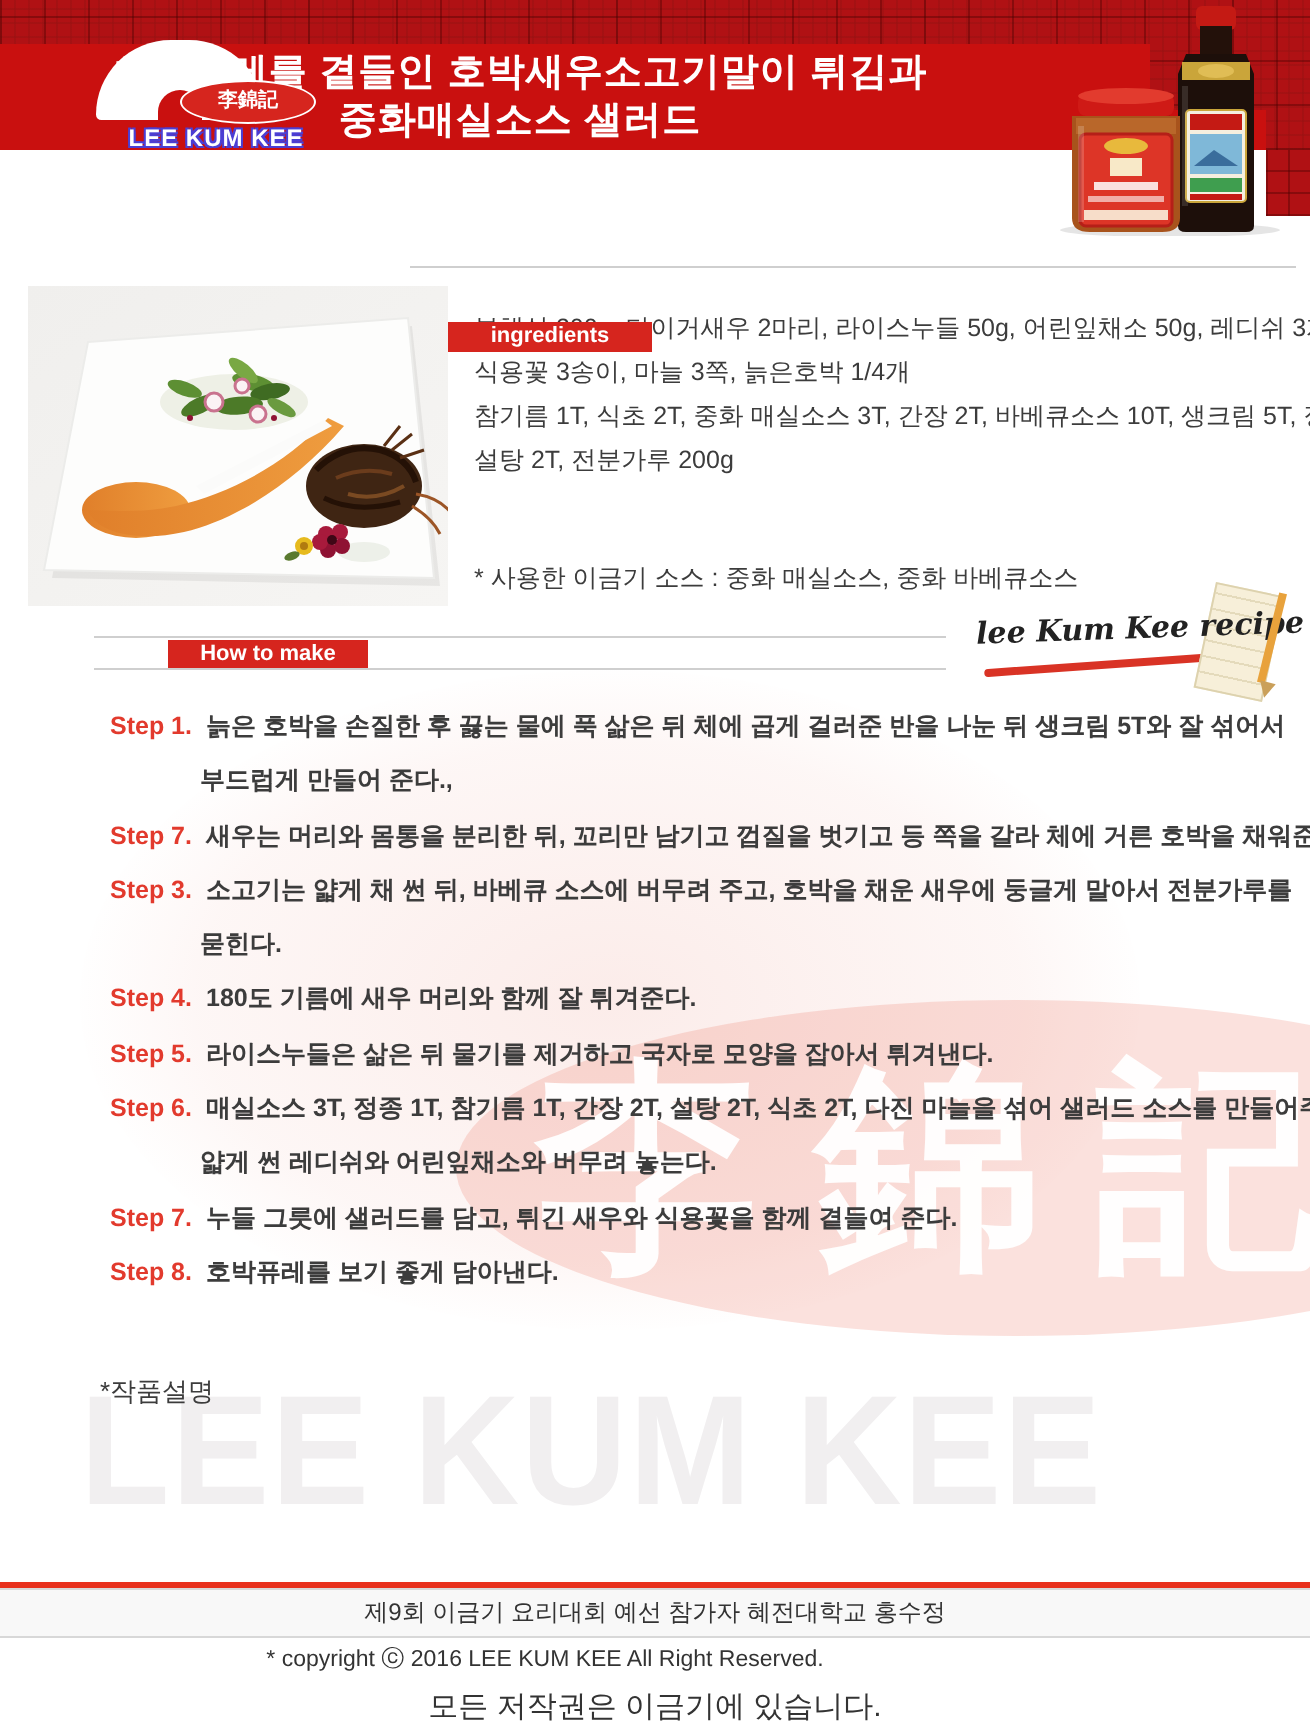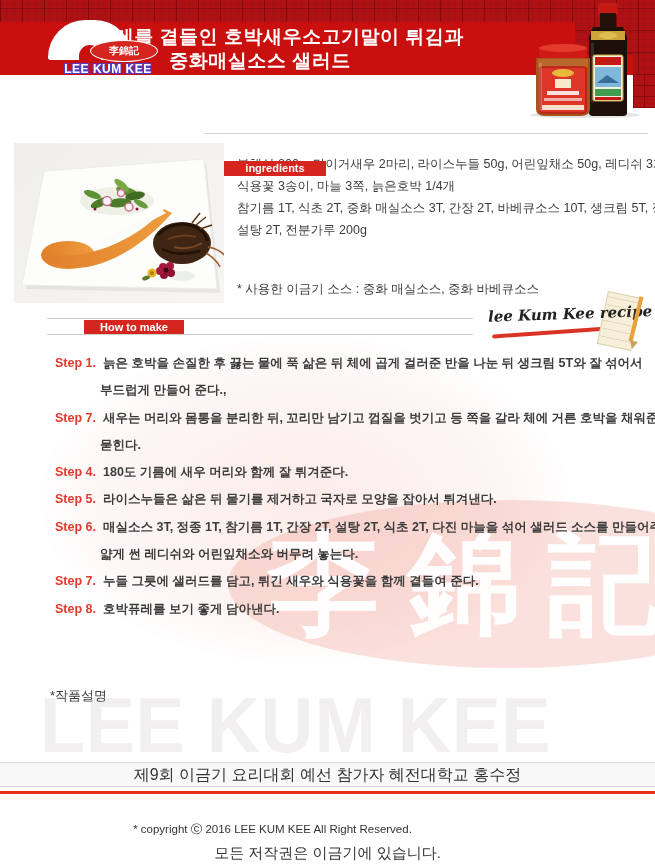--- a/index.html
+++ b/index.html
@@ -88,23 +88,23 @@
   .sline{height:27.3px;line-height:27.3px;white-space:nowrap;font-weight:bold;}
   .sline .lbl{color:#e23a2d;margin-right:7px;}
   .cont{padding-left:45px;}
 
   
   .desc{position:absolute;left:50px;top:682px;width:600px;z-index:1;font-size:13px;line-height:28px;}
   .desc div{white-space:nowrap;}
 
   
   .footer-redline{position:absolute;left:0;top:791px;width:655px;height:3px;background:#e8301c;z-index:2;}
-  .footer-band{position:absolute;left:0;top:762px;width:655px;height:23px;background:#f8f8f8;
+  .footer-band{position:absolute;left:0;top:794px;width:655px;height:23px;background:#f8f8f8;
         border-top:1px solid #d8d8d8;border-bottom:1px solid #d8d8d8;line-height:23px;
-        text-align:center;font-size:16px;color:#333;z-index:2;white-space:nowrap;}
+        text-align:center;font-size:12px;color:#333;z-index:2;white-space:nowrap;}
   .footer-copy{position:absolute;left:0;top:822px;width:545px;text-align:center;font-size:11.5px;
         color:#333;z-index:2;white-space:nowrap;}
   .footer-rights{position:absolute;left:0;top:844px;width:655px;text-align:center;font-size:15px;
         color:#333;z-index:2;white-space:nowrap;}
 </style>
 </head>
 <body>
 
 <div class="page">
 
@@ -247,20 +247,21 @@
 
   <div class="wm-pale"></div>
   <div class="wm-oval"></div>
   <div class="wm-cn">李錦記</div>
   <div class="wm-en">LEE KUM KEE</div>
 
   <div class="steps">
     <div class="sline"><span class="lbl">Step 1.</span><span>늙은 호박을 손질한 후 끓는 물에 푹 삶은 뒤 체에 곱게 걸러준 반을 나눈 뒤 생크림 5T와 잘 섞어서</span></div>
     <div class="sline cont">부드럽게 만들어 준다.,</div>
     <div class="sline"><span class="lbl">Step 7.</span><span>새우는 머리와 몸통을 분리한 뒤, 꼬리만 남기고 껍질을 벗기고 등 쪽을 갈라 체에 거른 호박을 채워준다.</span></div>
+    <div class="sline"><span class="lbl">Step 3.</span><span>소고기는 얇게 채 썬 뒤, 바베큐 소스에 버무려 주고, 호박을 채운 새우에 둥글게 말아서 전분가루를</span></div>
     <div class="sline cont">묻힌다.</div>
     <div class="sline"><span class="lbl">Step 4.</span><span>180도 기름에 새우 머리와 함께 잘 튀겨준다.</span></div>
     <div class="sline"><span class="lbl">Step 5.</span><span>라이스누들은 삶은 뒤 물기를 제거하고 국자로 모양을 잡아서 튀겨낸다.</span></div>
     <div class="sline"><span class="lbl">Step 6.</span><span>매실소스 3T, 정종 1T, 참기름 1T, 간장 2T, 설탕 2T, 식초 2T, 다진 마늘을 섞어 샐러드 소스를 만들어주고</span></div>
     <div class="sline cont">얇게 썬 레디쉬와 어린잎채소와 버무려 놓는다.</div>
     <div class="sline"><span class="lbl">Step 7.</span><span>누들 그릇에 샐러드를 담고, 튀긴 새우와 식용꽃을 함께 곁들여 준다.</span></div>
     <div class="sline"><span class="lbl">Step 8.</span><span>호박퓨레를 보기 좋게 담아낸다.</span></div>
   </div>
 
   <div class="desc">

